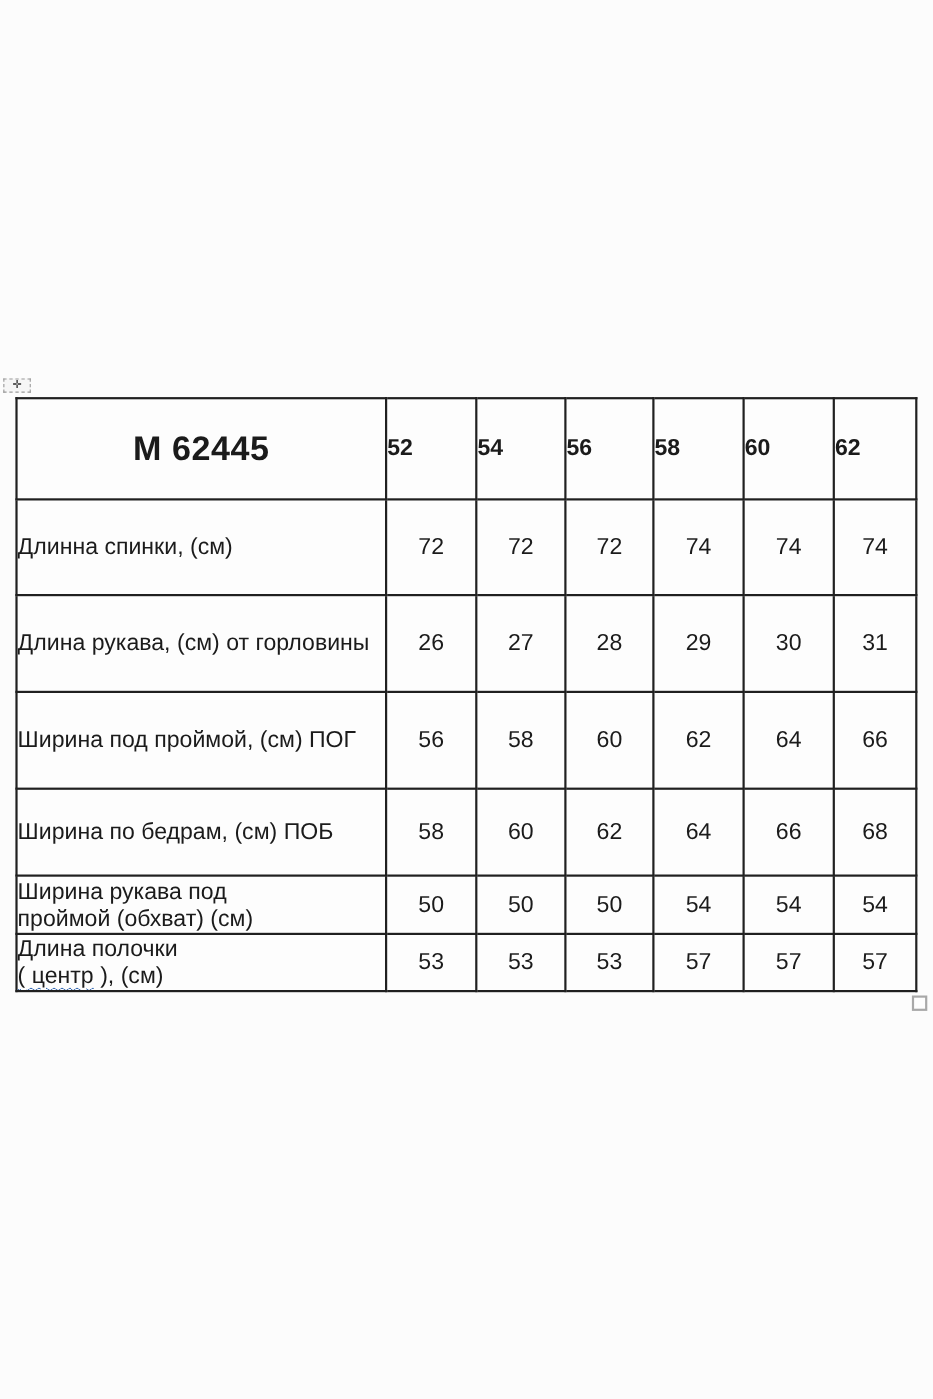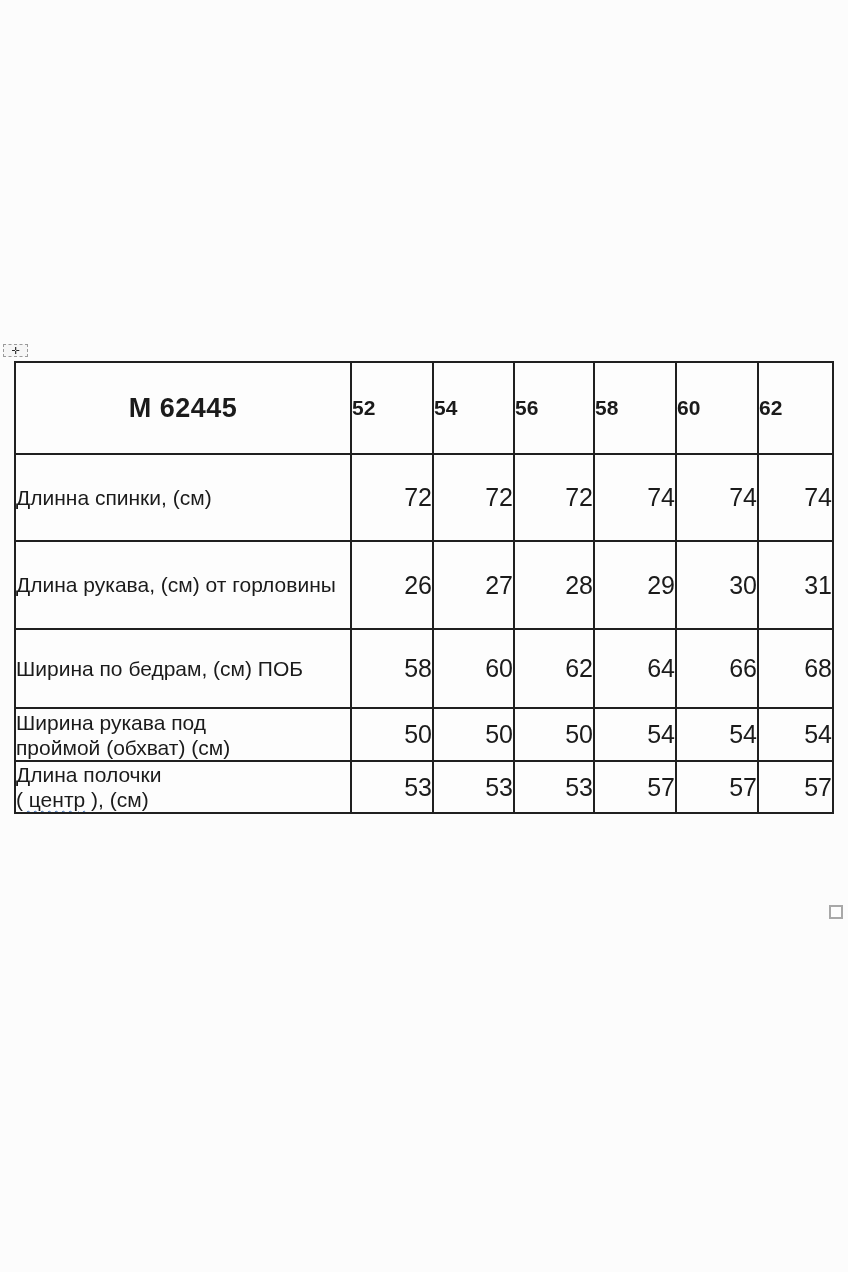--- a/index.html
+++ b/index.html
@@ -57,37 +57,37 @@
   }
   tr.r0 { height: 92px; }
   tr.r1 { height: 87px; border-radius: 25px; }
   tr.r2 { height: 88px; padding-left: 36px; }
   tr.r3 { height: 88px; }
   tr.r4 { height: 79px; }
   tr.r5 { height: 53px; margin-left: 12px; }
   tr.r6 { height: 52px; }
   td.model {
     font-weight: bold;
-    font-size: 27px;
+    font-size: 31px;
     text-align: center;
     letter-spacing: 0.5px;
   }
   td.size {
     font-weight: bold;
     font-size: 21px;
   }
   td.label {
     font-size: 21px;
     text-align: left;
     padding-left: 9px;
     padding-right: 6px;
   }
   td.val {
-    font-size: 25px;
-    text-align: right;
+    font-size: 21px;
+    text-align: center;
   }
   td.two { line-height: 25px; }
   .squiggle {
     text-decoration-line: underline;
     text-decoration-style: wavy;
     text-decoration-color: #3a6cb4;
     text-decoration-thickness: 1px;
     text-underline-offset: 3px;
   }
 </style>
@@ -134,20 +134,29 @@
       <tr class="r2">
         <td class="label">Длина рукава, (см) от горловины</td>
         <td class="val">26</td>
         <td class="val">27</td>
         <td class="val">28</td>
         <td class="val">29</td>
         <td class="val">30</td>
         <td class="val">31</td>
       </tr>
 
+      <tr class="r3">
+        <td class="label">Ширина под проймой, (см) ПОГ</td>
+        <td class="val">56</td>
+        <td class="val">58</td>
+        <td class="val">60</td>
+        <td class="val">62</td>
+        <td class="val">64</td>
+        <td class="val">66</td>
+      </tr>
 
       <tr class="r4">
         <td class="label">Ширина по бедрам, (см) ПОБ</td>
         <td class="val">58</td>
         <td class="val">60</td>
         <td class="val">62</td>
         <td class="val">64</td>
         <td class="val">66</td>
         <td class="val">68</td>
       </tr>

